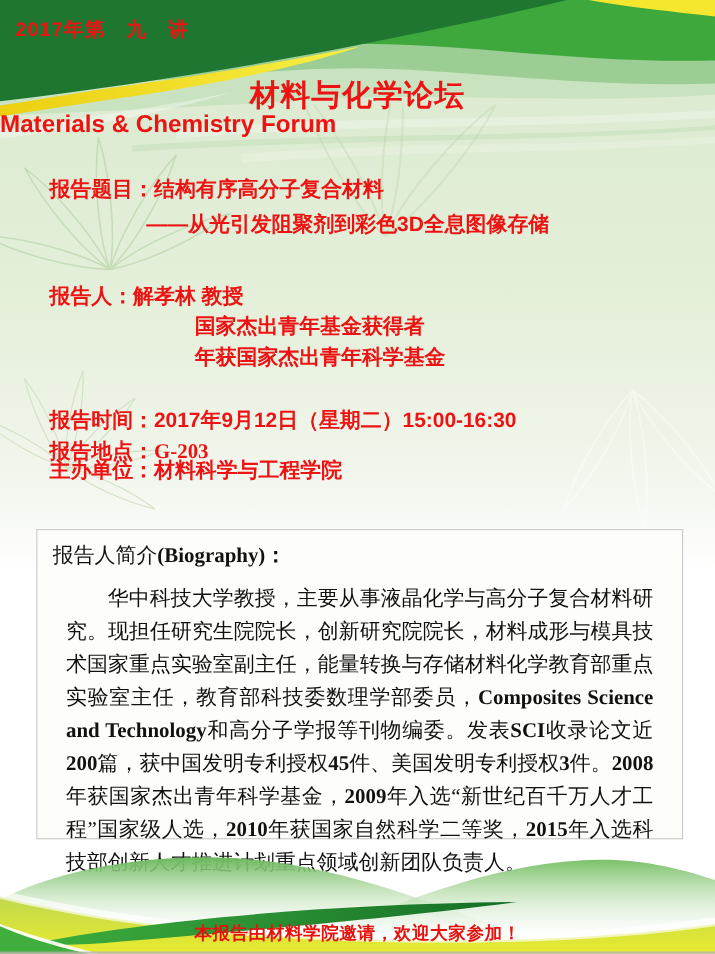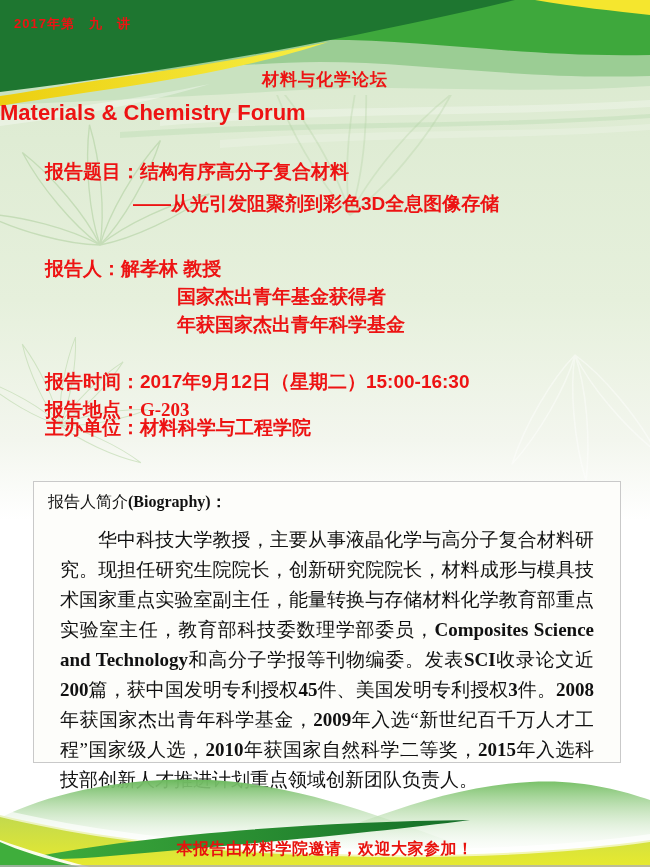--- a/index.html
+++ b/index.html
@@ -6,46 +6,46 @@
   .poster{
     position:relative;width:650px;height:867px;margin:0 auto;overflow:hidden;
     background:linear-gradient(180deg,#d9e9cd 0px,#dfecd4 140px,#e6f0dc 300px,#f3f6ee 440px,#ffffff 520px,#ffffff 100%);
     font-family:"Liberation Sans",sans-serif;
   }
   svg{display:block;}
   .header-art{position:absolute;top:0;left:0;}
   .leaf-art{position:absolute;top:95px;left:0;pointer-events:none;}
   .footer-art{position:absolute;bottom:0;left:0;}
   .banner-label{
-    position:absolute;left:14px;top:15px;color:#ed1313;font-size:13px;font-weight:700;letter-spacing:1px;text-align:center;
+    position:absolute;left:14px;top:15px;color:#ed1313;font-size:18px;font-weight:700;letter-spacing:1px;text-align:center;
   }
   .title-zh{
     position:absolute;top:68px;left:0;width:100%;margin:0;text-align:center;
-    color:#ed1313;font-size:17px;font-weight:700;letter-spacing:1px;
+    color:#ed1313;font-size:27px;font-weight:700;letter-spacing:1px;
   }
   .title-en{
     position:absolute;top:100px;left:0;width:100%;margin:0;text-align:left;
     color:#ed1313;font-size:22px;font-weight:700;
   }
   .red-line{position:absolute;color:#ed1313;font-size:19px;font-weight:700;white-space:nowrap;}
   .topic1{left:45px;top:159px;}
   .topic2{left:133px;top:191px;}
   .speaker{left:45px;top:256px;}
   .honor1{left:177px;top:284px;}
   .honor2{left:177px;top:312px;}
   .time{left:45px;top:369px;}
   .venue{left:45px;top:397px;}
   .organizer{left:45px;top:415px;font-family:Liberation Mono, monospace;}
   .serif-val{font-family:"Liberation Serif",serif;font-weight:700;font-size:19px;}
   .bio-box{
     position:absolute;left:33px;top:481px;width:588px;height:282px;box-sizing:border-box;
     background:#fdfdfa;border:1px solid #c9c9c9;padding:8px 14px 6px 14px;
     font-family:"Liberation Serif",serif;color:#111;
   }
-  .bio-heading{font-size:16px;margin:2px 0 4px 0;}
+  .bio-heading{font-size:19px;margin:2px 0 4px 0;}
   .bold-latin{font-weight:700;}
   .bio-paragraph{
     margin:12px;font-size:19px;line-height:30px;text-align:justify;text-indent:2em;overflow:hidden;
   }
   .invitation{
     position:absolute;bottom:7px;left:0;width:100%;text-align:center;
     color:#e8120d;font-size:16px;font-weight:700;letter-spacing:0.5px;
   }
   .bottom-edge{position:absolute;bottom:0;left:0;width:100%;height:2px;background:#b2b2b2;opacity:.8;}
 </style>

